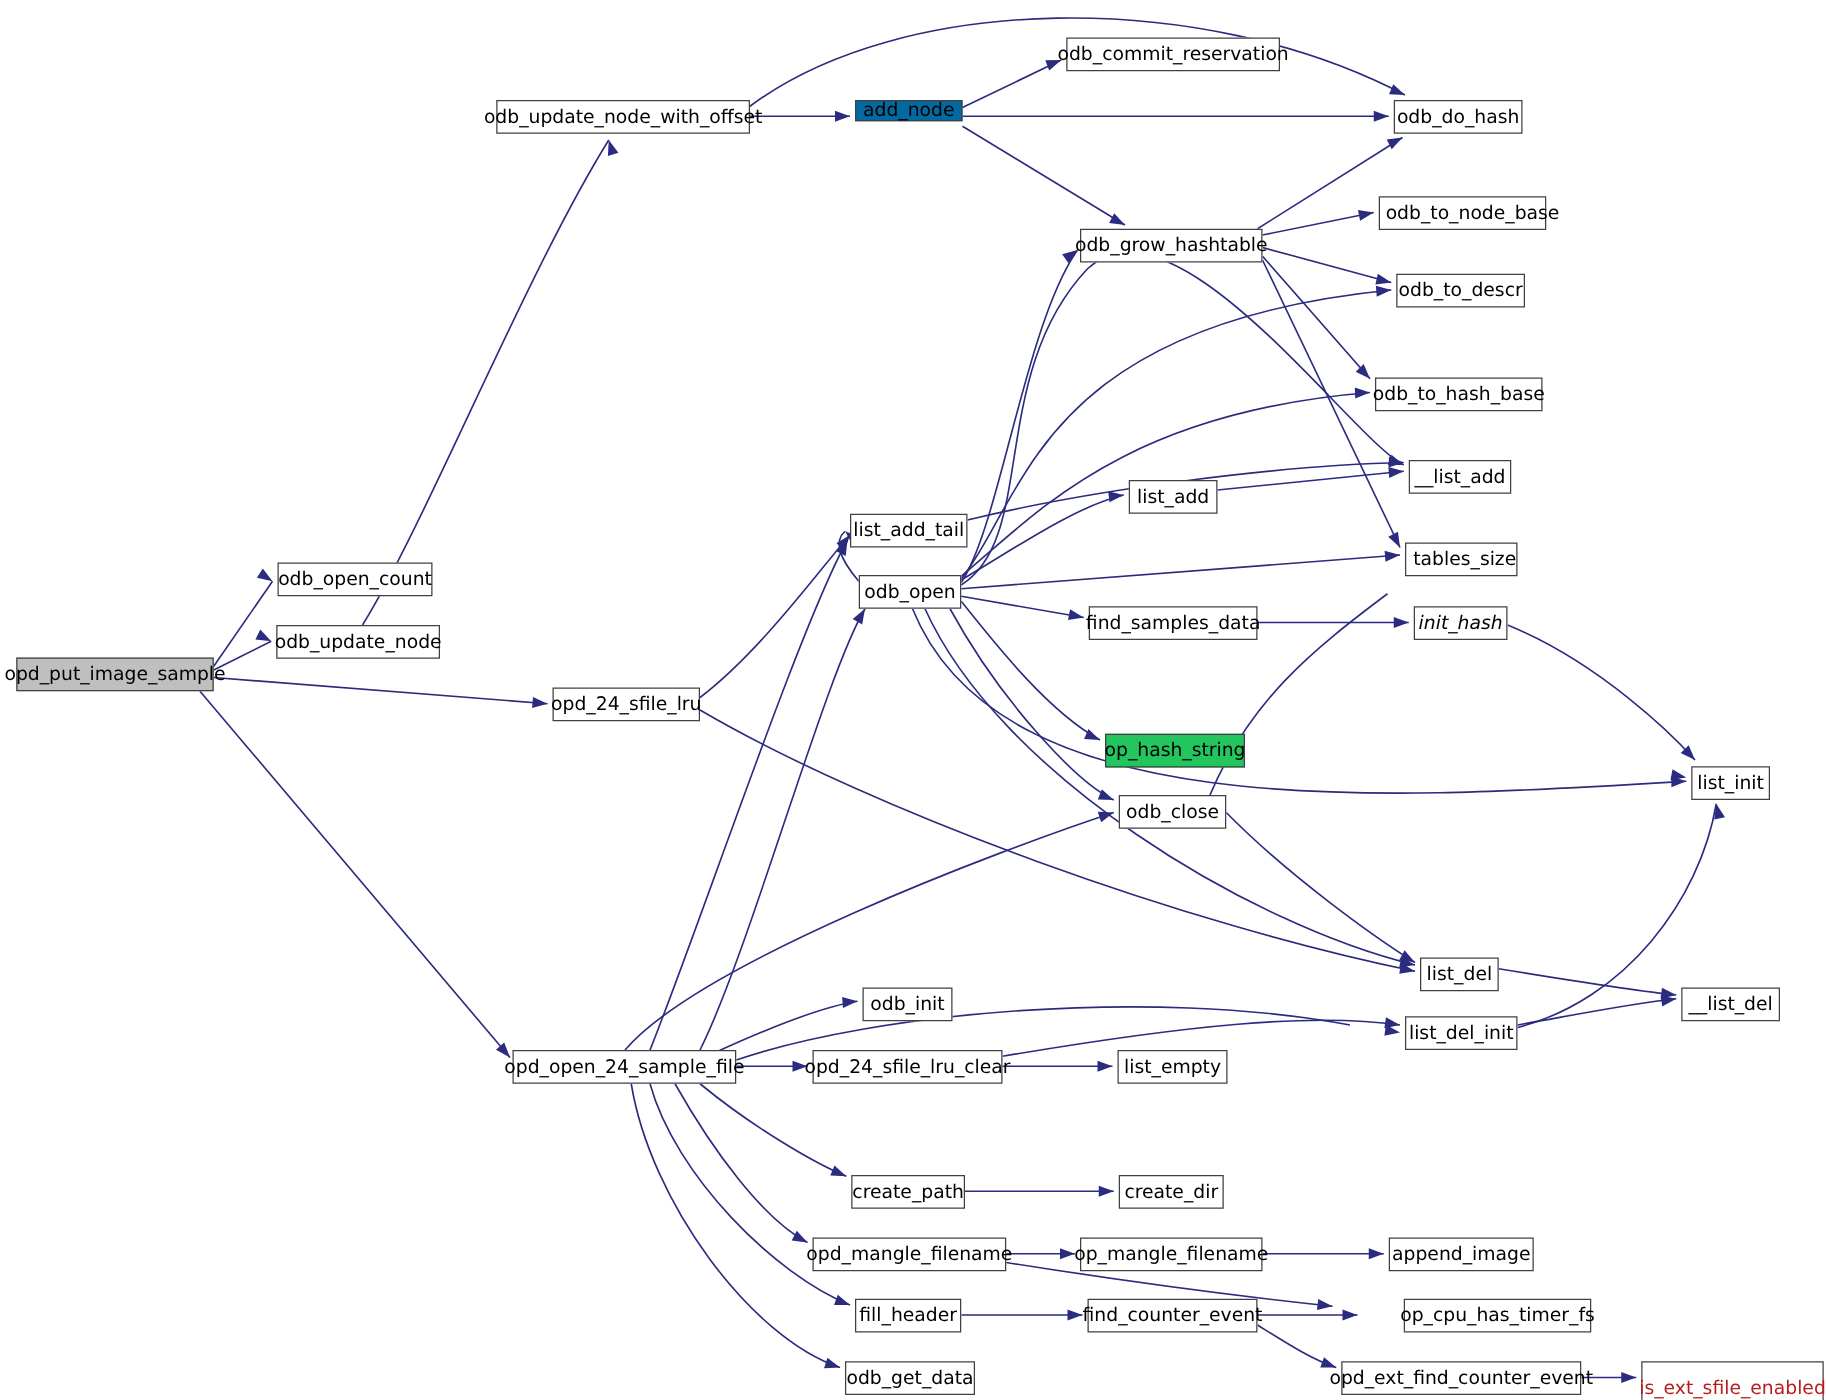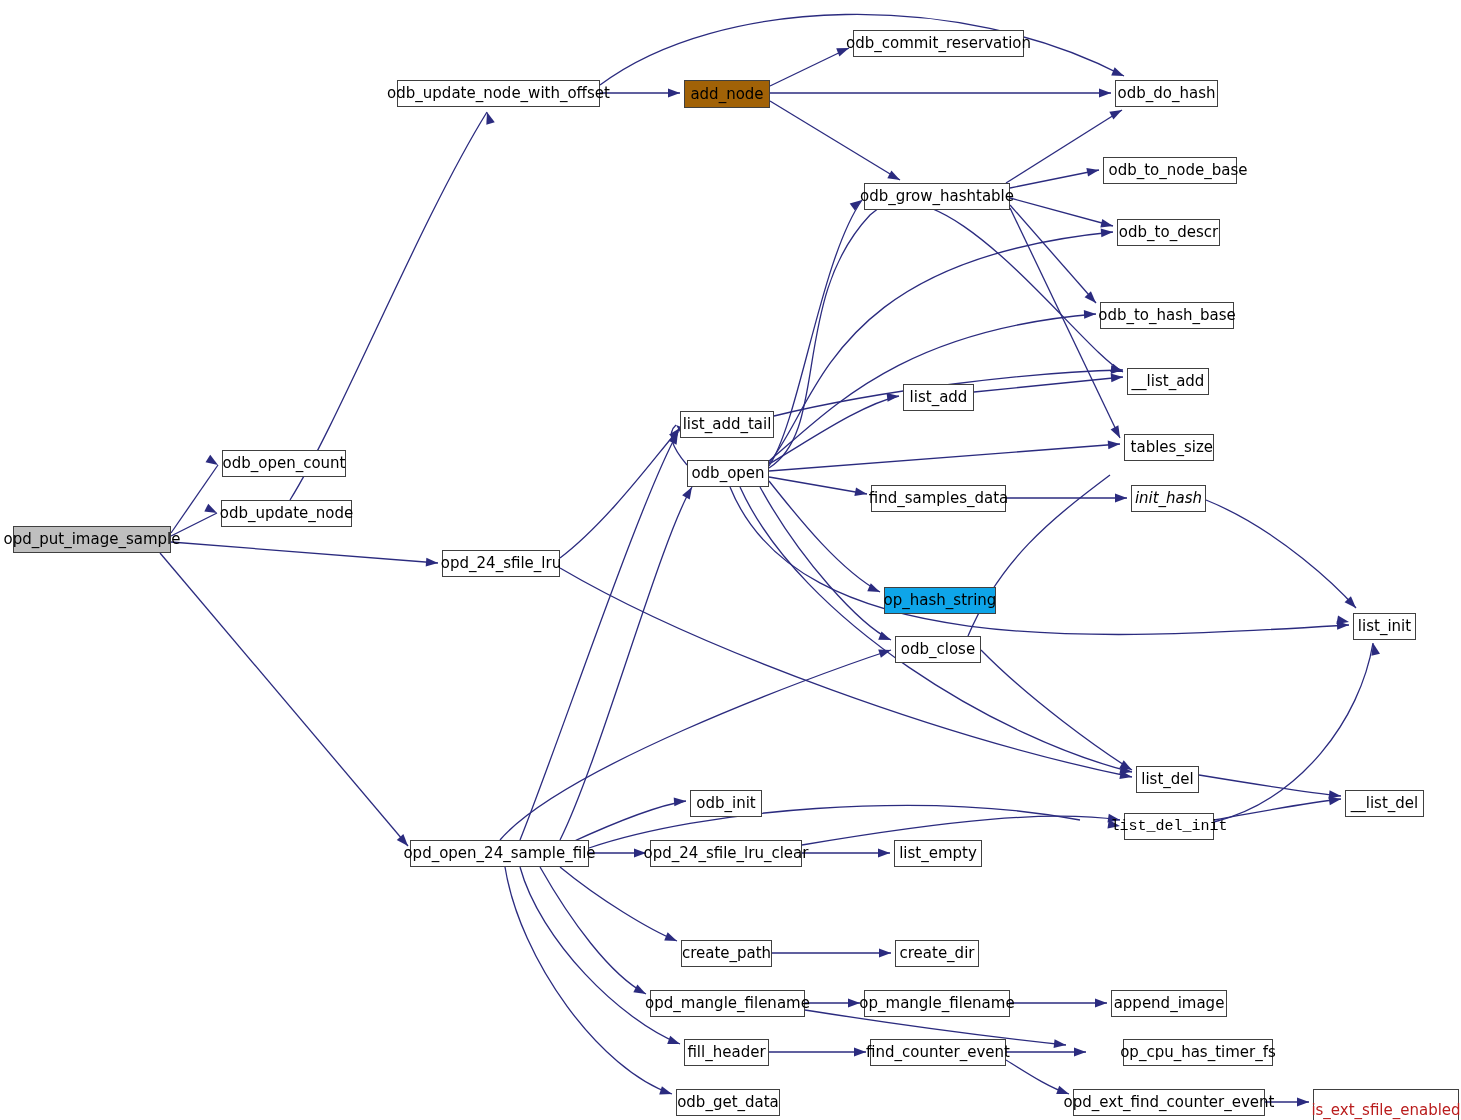--- a/index.html
+++ b/index.html
@@ -143,21 +143,21 @@
       </div>
       <div class="node thick" style="left: 221px; top: 500px; width: 131px; height: 27px; background: rgb(255, 255, 255); border-color: rgb(64, 64, 64); color: rgb(0, 0, 0);">
         <span>odb_update_node</span>
       </div>
       <div class="node thick" style="left: 442px; top: 550px; width: 118px; height: 27px; background: rgb(255, 255, 255); border-color: rgb(64, 64, 64); color: rgb(0, 0, 0);">
         <span>opd_24_sfile_lru</span>
       </div>
       <div class="node thick" style="left: 397px; top: 80px; width: 203px; height: 27px; background: rgb(255, 255, 255); border-color: rgb(64, 64, 64); color: rgb(0, 0, 0);">
         <span>odb_update_node_with_offset</span>
       </div>
-      <div class="node thick" style="left: 684px; top: 80px; width: 86px; height: 28px; background: #a16207; border-color: rgb(64, 64, 64); color: rgb(0, 0, 0);">
+      <div class="node thick" style="left: 684px; top: 80px; width: 86px; height: 17px; background: #0369a1; border-color: rgb(64, 64, 64); color: rgb(0, 0, 0);">
         <span>add_node</span>
       </div>
       <div class="node thick" style="left: 853px; top: 30px; width: 171px; height: 27px; background: rgb(255, 255, 255); border-color: rgb(64, 64, 64); color: rgb(0, 0, 0);">
         <span>odb_commit_reservation</span>
       </div>
       <div class="node thick" style="left: 1115px; top: 80px; width: 103px; height: 27px; background: rgb(255, 255, 255); border-color: rgb(64, 64, 64); color: rgb(0, 0, 0);">
         <span>odb_do_hash</span>
       </div>
       <div class="node thick" style="left: 864px; top: 183px; width: 146px; height: 27px; background: rgb(255, 255, 255); border-color: rgb(64, 64, 64); color: rgb(0, 0, 0);">
         <span>odb_grow_hashtable</span>
@@ -185,36 +185,36 @@
       </div>
       <div class="node thick" style="left: 687px; top: 460px; width: 82px; height: 27px; background: rgb(255, 255, 255); border-color: rgb(64, 64, 64); color: rgb(0, 0, 0);">
         <span>odb_open</span>
       </div>
       <div class="node thick" style="left: 871px; top: 485px; width: 135px; height: 27px; background: rgb(255, 255, 255); border-color: rgb(64, 64, 64); color: rgb(0, 0, 0);">
         <span>find_samples_data</span>
       </div>
       <div class="node thick" style="left: 1131px; top: 485px; width: 75px; height: 27px; background: rgb(255, 255, 255); border-color: rgb(64, 64, 64); color: rgb(0, 0, 0); font-style: italic;">
         <span>init_hash</span>
       </div>
-      <div class="node thick" style="left: 884px; top: 587px; width: 112px; height: 27px; background: #0ea5e9; border-color: rgb(64, 64, 64); color: rgb(0, 0, 0);">
+      <div class="node thick" style="left: 884px; top: 587px; width: 112px; height: 27px; background: #22c55e; border-color: rgb(64, 64, 64); color: rgb(0, 0, 0);">
         <span>op_hash_string</span>
       </div>
       <div class="node thick" style="left: 1353px; top: 613px; width: 63px; height: 27px; background: rgb(255, 255, 255); border-color: rgb(64, 64, 64); color: rgb(0, 0, 0);">
         <span>list_init</span>
       </div>
       <div class="node thick" style="left: 895px; top: 636px; width: 86px; height: 27px; background: rgb(255, 255, 255); border-color: rgb(64, 64, 64); color: rgb(0, 0, 0);">
         <span>odb_close</span>
       </div>
       <div class="node thick" style="left: 1136px; top: 766px; width: 63px; height: 27px; background: rgb(255, 255, 255); border-color: rgb(64, 64, 64); color: rgb(0, 0, 0);">
         <span>list_del</span>
       </div>
       <div class="node thick" style="left: 1345px; top: 790px; width: 79px; height: 27px; background: rgb(255, 255, 255); border-color: rgb(64, 64, 64); color: rgb(0, 0, 0);">
         <span>__list_del</span>
       </div>
-      <div class="node thick" style="left: 1124px; top: 813px; width: 90px; height: 27px; background: rgb(255, 255, 255); border-color: rgb(64, 64, 64); color: rgb(0, 0, 0); font-family: Liberation Mono, monospace;">
+      <div class="node thick" style="left: 1124px; top: 813px; width: 90px; height: 27px; background: rgb(255, 255, 255); border-color: rgb(64, 64, 64); color: rgb(0, 0, 0);">
         <span>list_del_init</span>
       </div>
       <div class="node thick" style="left: 690px; top: 790px; width: 72px; height: 27px; background: rgb(255, 255, 255); border-color: rgb(64, 64, 64); color: rgb(0, 0, 0);">
         <span>odb_init</span>
       </div>
       <div class="node thick" style="left: 410px; top: 840px; width: 179px; height: 27px; background: rgb(255, 255, 255); border-color: rgb(64, 64, 64); color: rgb(0, 0, 0);">
         <span>opd_open_24_sample_file</span>
       </div>
       <div class="node thick" style="left: 650px; top: 840px; width: 152px; height: 27px; background: rgb(255, 255, 255); border-color: rgb(64, 64, 64); color: rgb(0, 0, 0);">
         <span>opd_24_sfile_lru_clear</span>

